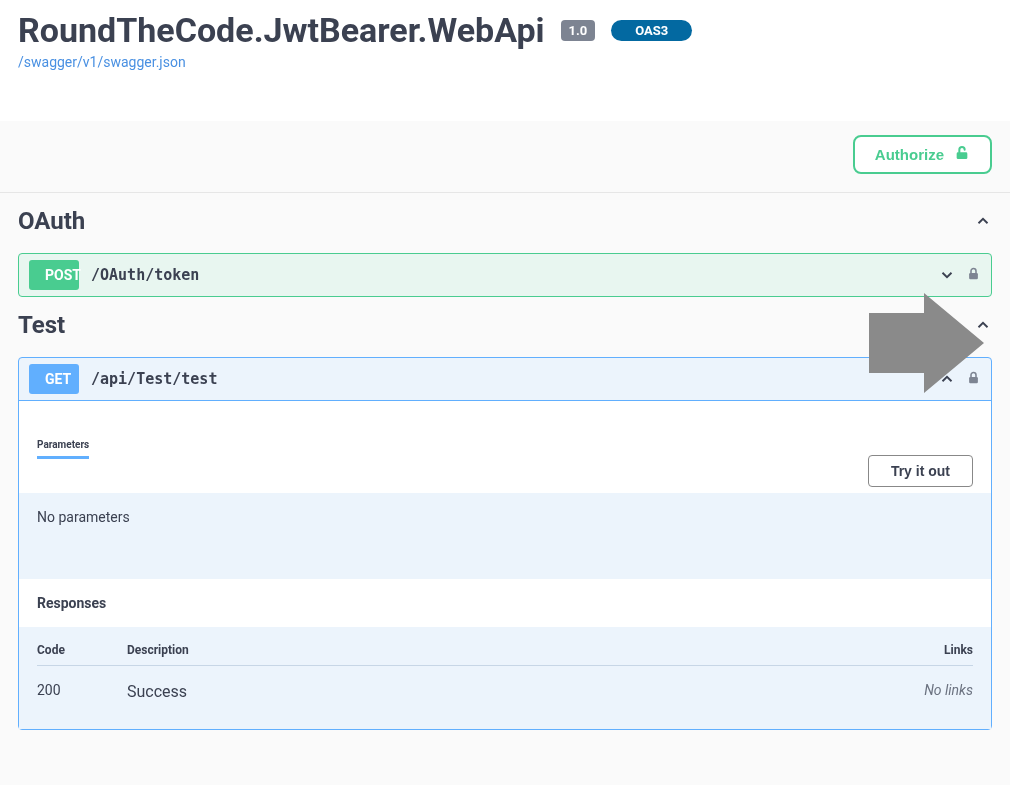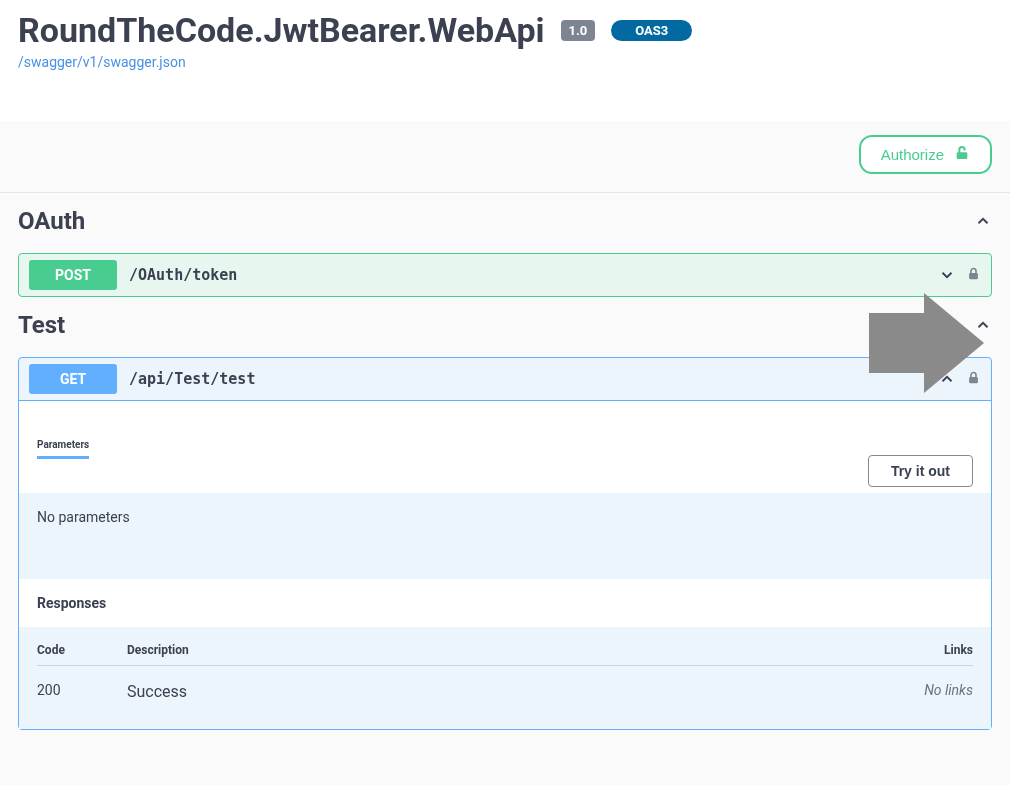--- a/index.html
+++ b/index.html
@@ -51,24 +51,24 @@
   .toolbar-row {
     display: flex;
     justify-content: flex-end;
     padding: 14px 18px 18px 18px;
     border-bottom: 1px solid rgba(0,0,0,0.08);
   }
   .authorize-btn {
     background: #fff;
     border: 2px solid #49cc90;
     color: #49cc90;
-    font-weight: 400;
+    font-weight: 700;
     font-size: 15px;
     padding: 8px 20px;
-    border-radius: 13px;
+    border-radius: 8px;
     cursor: pointer;
     display: inline-flex;
     align-items: center;
     gap: 10px;
   }
   .tag-section {
     padding: 14px 18px 8px 18px;
   }
   .tag-header {
     display: flex;
@@ -98,21 +98,21 @@
     display: flex;
     align-items: center;
     padding: 6px 10px;
     cursor: pointer;
   }
   .method {
     font-size: 14px;
     font-weight: 700;
     color: #fff;
     padding: 7px 16px;
-    width: 88px;
+    width: 50px;
     text-align: center;
     border-radius: 3px;
   }
   .method.post-m { background: #49cc90; }
   .method.get-m  { background: #61affe; }
   .op-path {
     font-family: ui-monospace, Menlo, Consolas, monospace;
     font-size: 15px;
     font-weight: 600;
     color: #3b4151;

